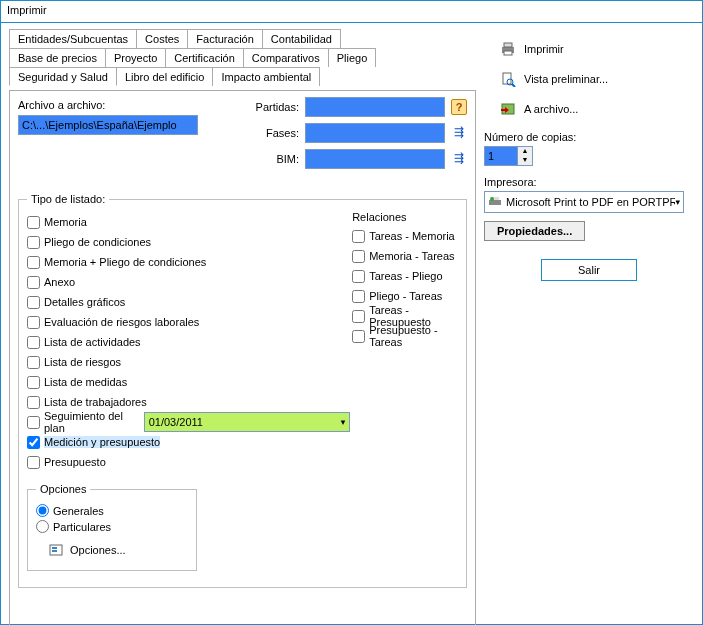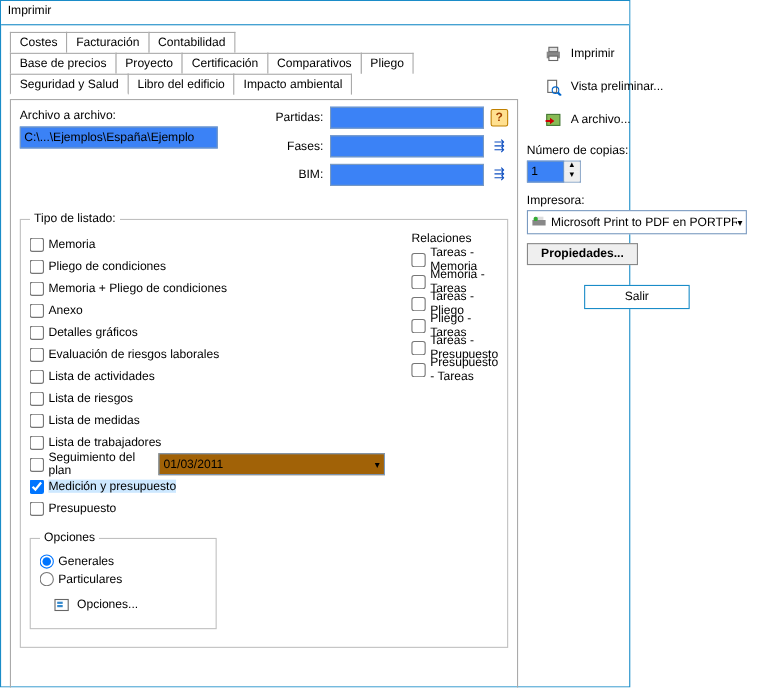--- a/index.html
+++ b/index.html
@@ -1,41 +1,41 @@
 <!DOCTYPE html>
 <html><head>
 <meta charset="utf-8">
 <style>
 * { box-sizing: border-box; font-family: Tahoma, Arial, sans-serif; font-size: 11px; }
 body { margin: 0; background: #fff; }
-.window { width: 573px; height: 625px; border: 1px solid #1a8cc8; background: #fff; position: relative; }
+.window { width: 703px; height: 625px; border: 1px solid #1a8cc8; background: #fff; position: relative; }
 .titlebar { height: 22px; background: #fff; border-bottom: 1px solid #1a8cc8; padding: 3px 6px; color: #000; }
 .content { display: flex; padding: 6px 8px; gap: 8px; }
 .left { flex: 1; }
 .right { width: 210px; padding-top: 6px; }
 
 
 .tabs { margin-bottom: 4px; }
 .tabrow { display: flex; }
 .tab { border: 1px solid #aaa; border-bottom: none; padding: 2px 8px; background: #fff; margin-right: -1px; cursor: default; white-space: nowrap; height: 19px; display: flex; align-items: center; }
 .tab.active { background: #fff; position: relative; z-index: 2; border-bottom: 1px solid #fff; margin-bottom: -1px; }
 .tabpanel { border: 1px solid #aaa; padding: 6px 8px 10px 8px; min-height: 540px; }
 
 .row { display: flex; align-items: center; margin-bottom: 4px; gap: 6px; }
 .label { white-space: nowrap; }
 input[type=text], select { border: 1px solid #7a9ac0; height: 20px; padding: 1px 3px; background: #3b82f6; }
 .filepath { width: 180px; }
 
 fieldset { border: 1px solid #c0c0c0; margin: 6px 0; padding: 6px 8px 10px 8px; }
 legend { padding: 0 4px; }
-.two-col { display: flex; gap: 24px; }
+.two-col { display: flex; gap: 2px; }
 .col { flex: 1; }
 .chk { display: flex; align-items: center; gap: 4px; margin: 2px 0; height: 18px; }
 .chk input { margin: 0; }
-.plan-date { width: 235px; height: 20px; border: 1px solid #7a9ac0; background: #a16207; display: inline-flex; align-items: center; justify-content: space-between; padding: 0 4px; }
+.plan-date { width: 235px; height: 20px; border: 1px solid #7a9ac0; background: #bef264; display: inline-flex; align-items: center; justify-content: space-between; padding: 0 4px; }
 .plan-date .arrow { font-size: 9px; }
 
 .opciones-btn { display: inline-flex; align-items: center; gap: 6px; margin-top: 6px; margin-left: 12px; cursor: default; }
 .icon-sm { width: 16px; height: 16px; display: inline-flex; align-items: center; justify-content: center; }
 
 
 .action { display: flex; align-items: center; gap: 8px; margin: 6px 0 14px 16px; cursor: default; }
 .rfieldset { border: 1px solid #c0c0c0; padding: 6px 8px; margin-bottom: 8px; }
 .radio-row { display: flex; align-items: center; gap: 4px; margin: 3px 0; }
 .radio-row input[type=radio] { margin: 0; }
@@ -60,20 +60,21 @@
 </style>
 </head>
 <body>
 
 <div class="window">
   <div class="titlebar">Imprimir</div>
   <div class="content">
     <div class="left">
       <div class="tabs">
         <div class="tabrow" id="tabrow1">
+            <div class="tab">Entidades/Subcuentas</div>
             <div class="tab">Costes</div>
             <div class="tab">Facturación</div>
             <div class="tab">Contabilidad</div>
           </div>
         <div class="tabrow" id="tabrow2">
             <div class="tab">Base de precios</div>
             <div class="tab">Proyecto</div>
             <div class="tab">Certificación</div>
             <div class="tab">Comparativos</div>
             <div class="tab">Pliego</div>

